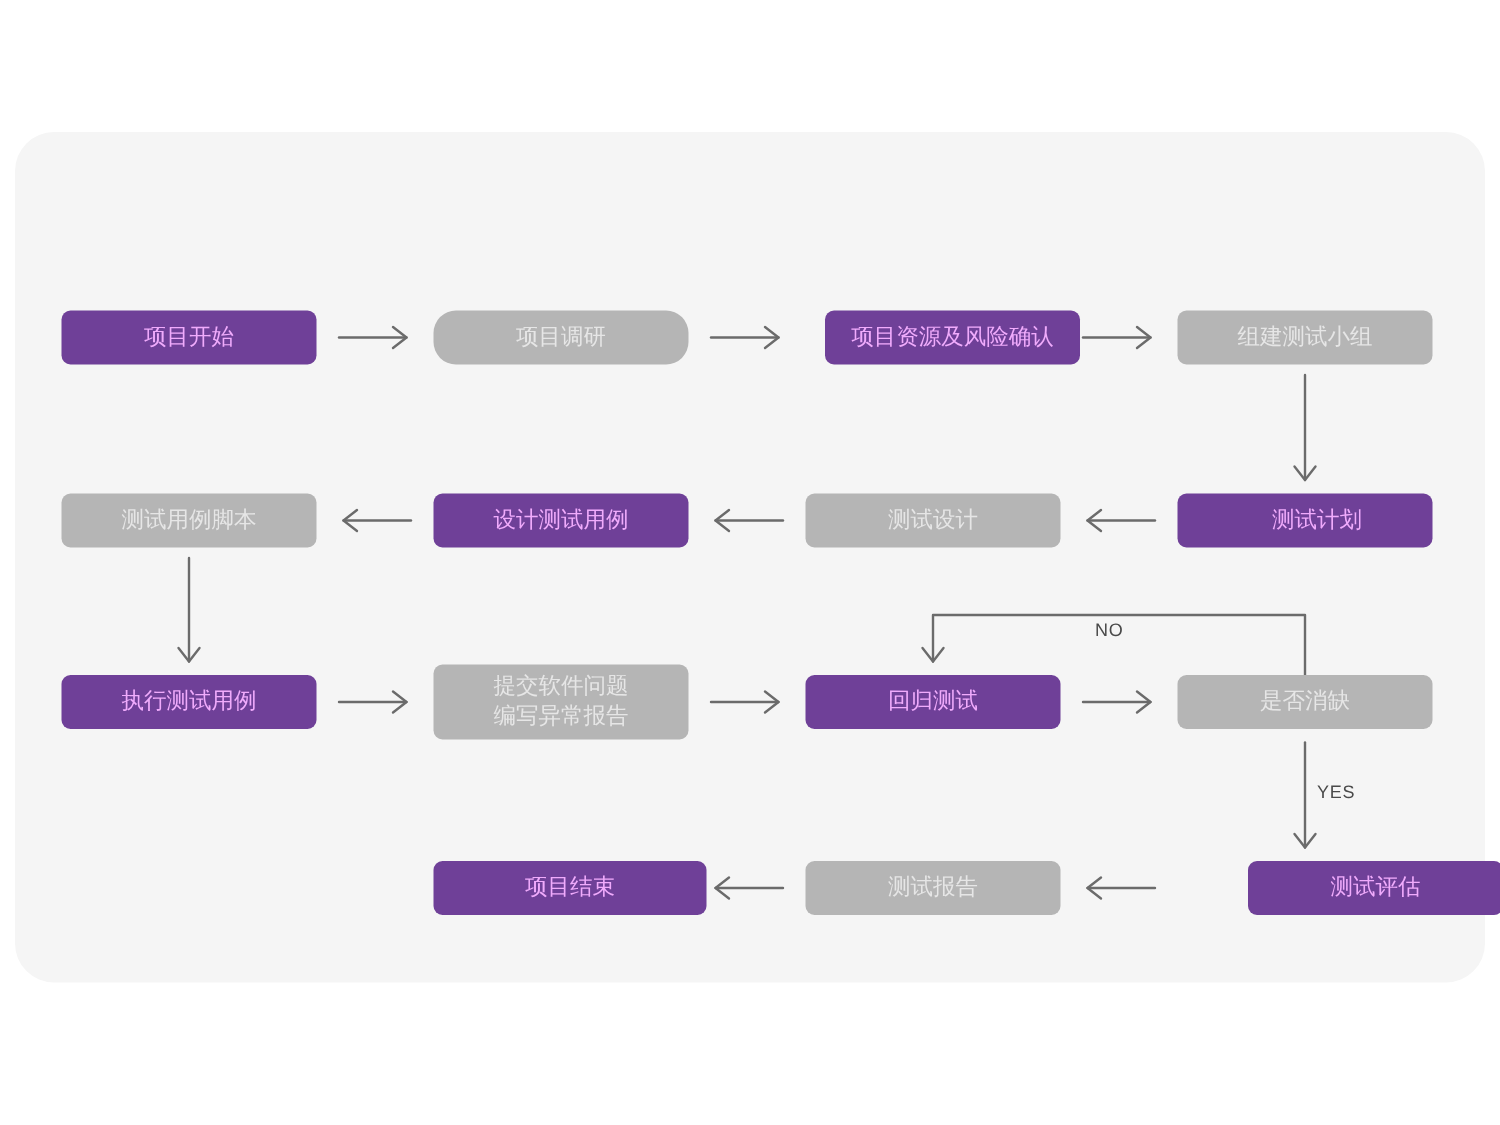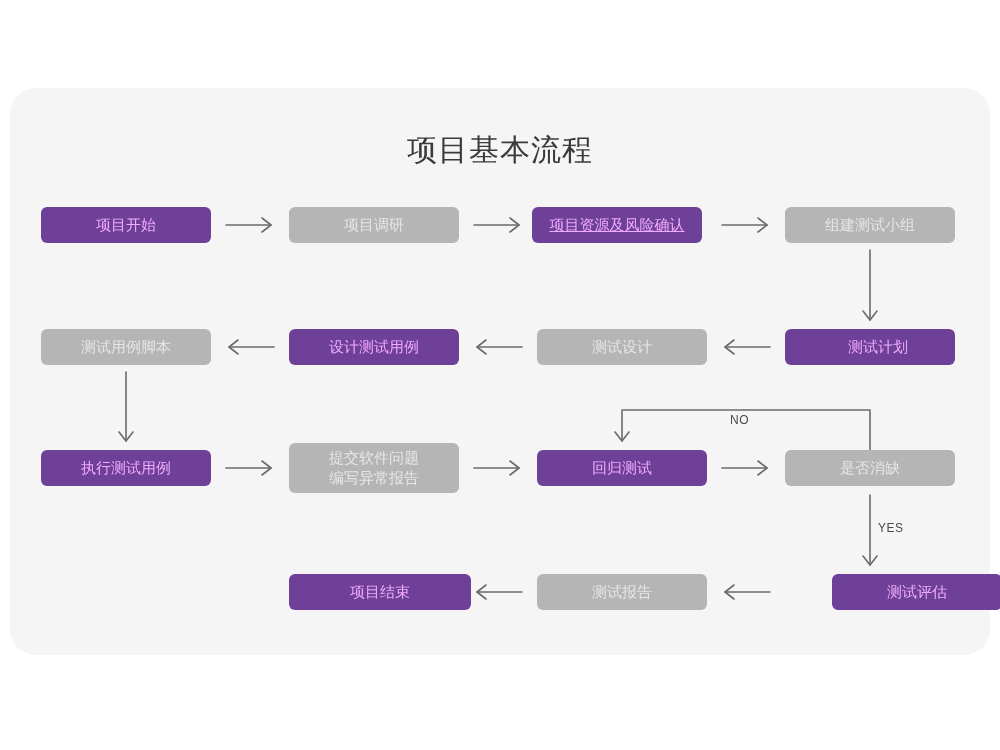--- a/index.html
+++ b/index.html
@@ -74,21 +74,20 @@
     letter-spacing: 0.5px;
   }
 </style>
 </head>
 <body>
 
 <div id="stage">
 
   <div class="card"></div>
 
-  <div class="title">项目基本流程</div>
 
   <svg class="lines" viewBox="0 0 1000 750">
     <g fill="none" stroke="#6b6b6b" stroke-width="1.6" stroke-linecap="round" stroke-linejoin="round">
 
       <g>
         <line x1="226" y1="225" x2="271" y2="225"></line>
         <polyline points="262,218 271,225 262,232"></polyline>
       </g>
       <g>
         <line x1="474" y1="225" x2="519" y2="225"></line>
@@ -150,22 +149,22 @@
         <polyline points="734,585 725,592 734,599"></polyline>
       </g>
       <g>
         <line x1="522" y1="592" x2="477" y2="592"></line>
         <polyline points="486,585 477,592 486,599"></polyline>
       </g>
     </g>
   </svg>
 
   <div class="node purple" style="left:41px;top:207px;width:170px;height:36px;">项目开始</div>
-  <div class="node gray" style="left:289px;top:207px;width:170px;height:36px;">项目调研</div>
-  <div class="node purple" style="left:532px;top:207px;width:170px;height:36px;text-decoration:underline;">项目资源及风险确认</div>
+  <div class="node gray" style="left:289px;top:207px;width:170px;height:36px;border-radius:15px;">项目调研</div>
+  <div class="node purple" style="left:550px;top:207px;width:170px;height:36px;">项目资源及风险确认</div>
   <div class="node gray" style="left:785px;top:207px;width:170px;height:36px;">组建测试小组</div>
 
   <div class="node purple" style="left:785px;top:329px;width:170px;height:36px;padding-left:16px;">测试计划</div>
   <div class="node gray" style="left:537px;top:329px;width:170px;height:36px;">测试设计</div>
   <div class="node purple" style="left:289px;top:329px;width:170px;height:36px;">设计测试用例</div>
   <div class="node gray" style="left:41px;top:329px;width:170px;height:36px;">测试用例脚本</div>
 
   <div class="node purple" style="left:41px;top:450px;width:170px;height:36px;">执行测试用例</div>
   <div class="node gray" style="left:289px;top:443px;width:170px;height:50px;">提交软件问题
 编写异常报告</div>

